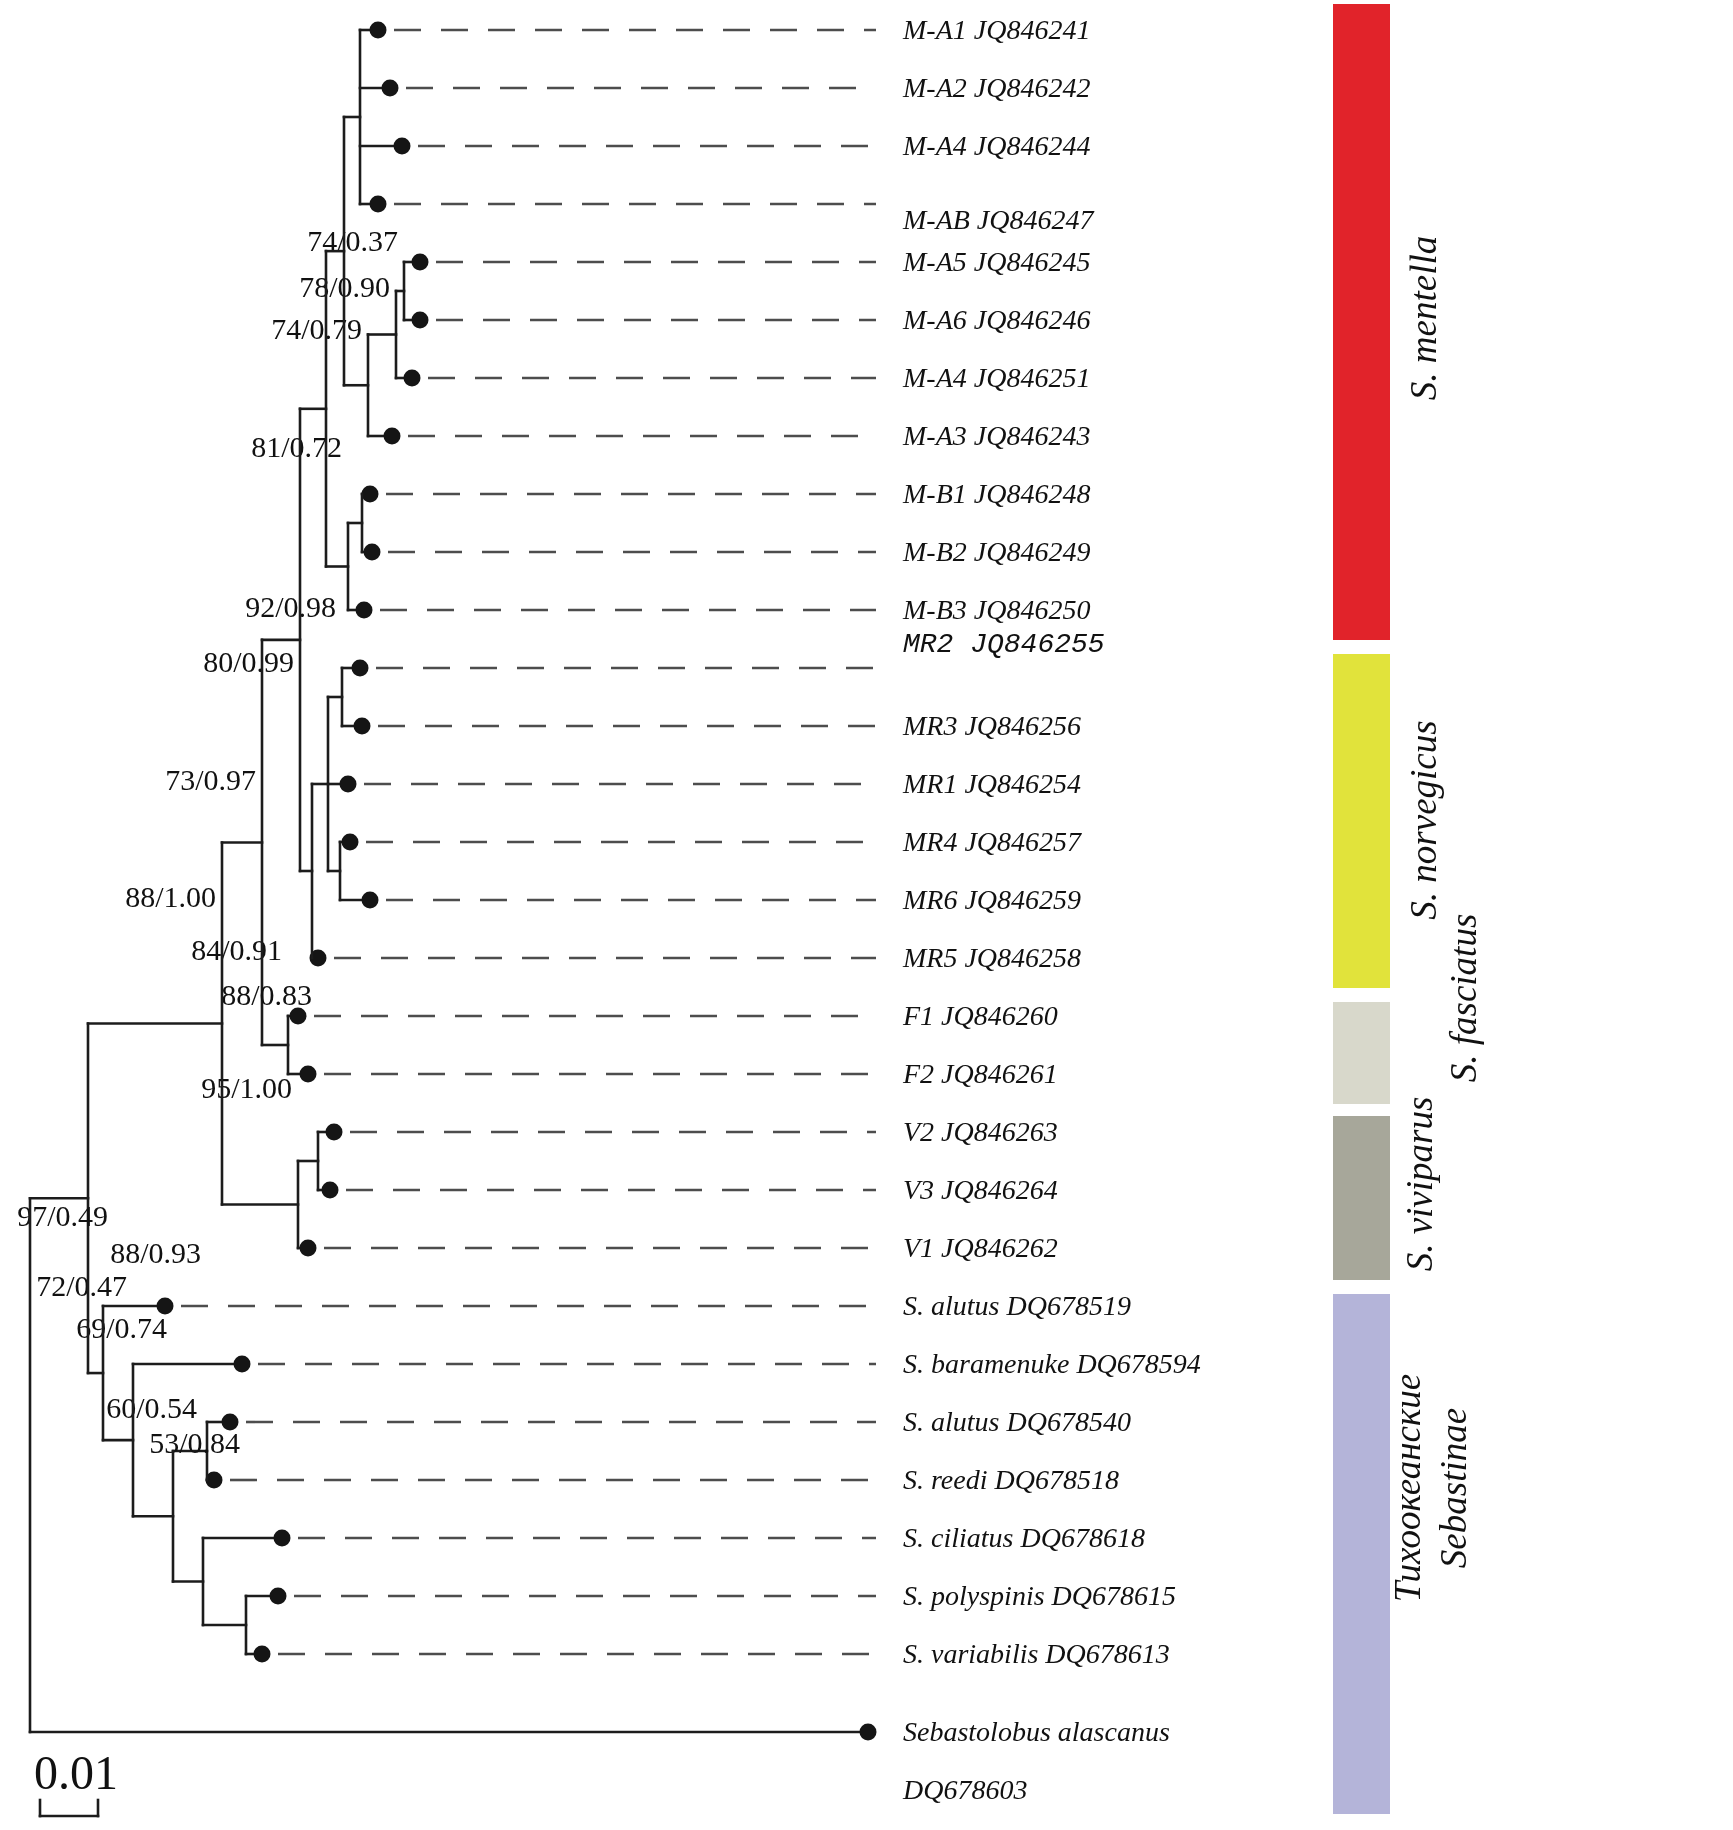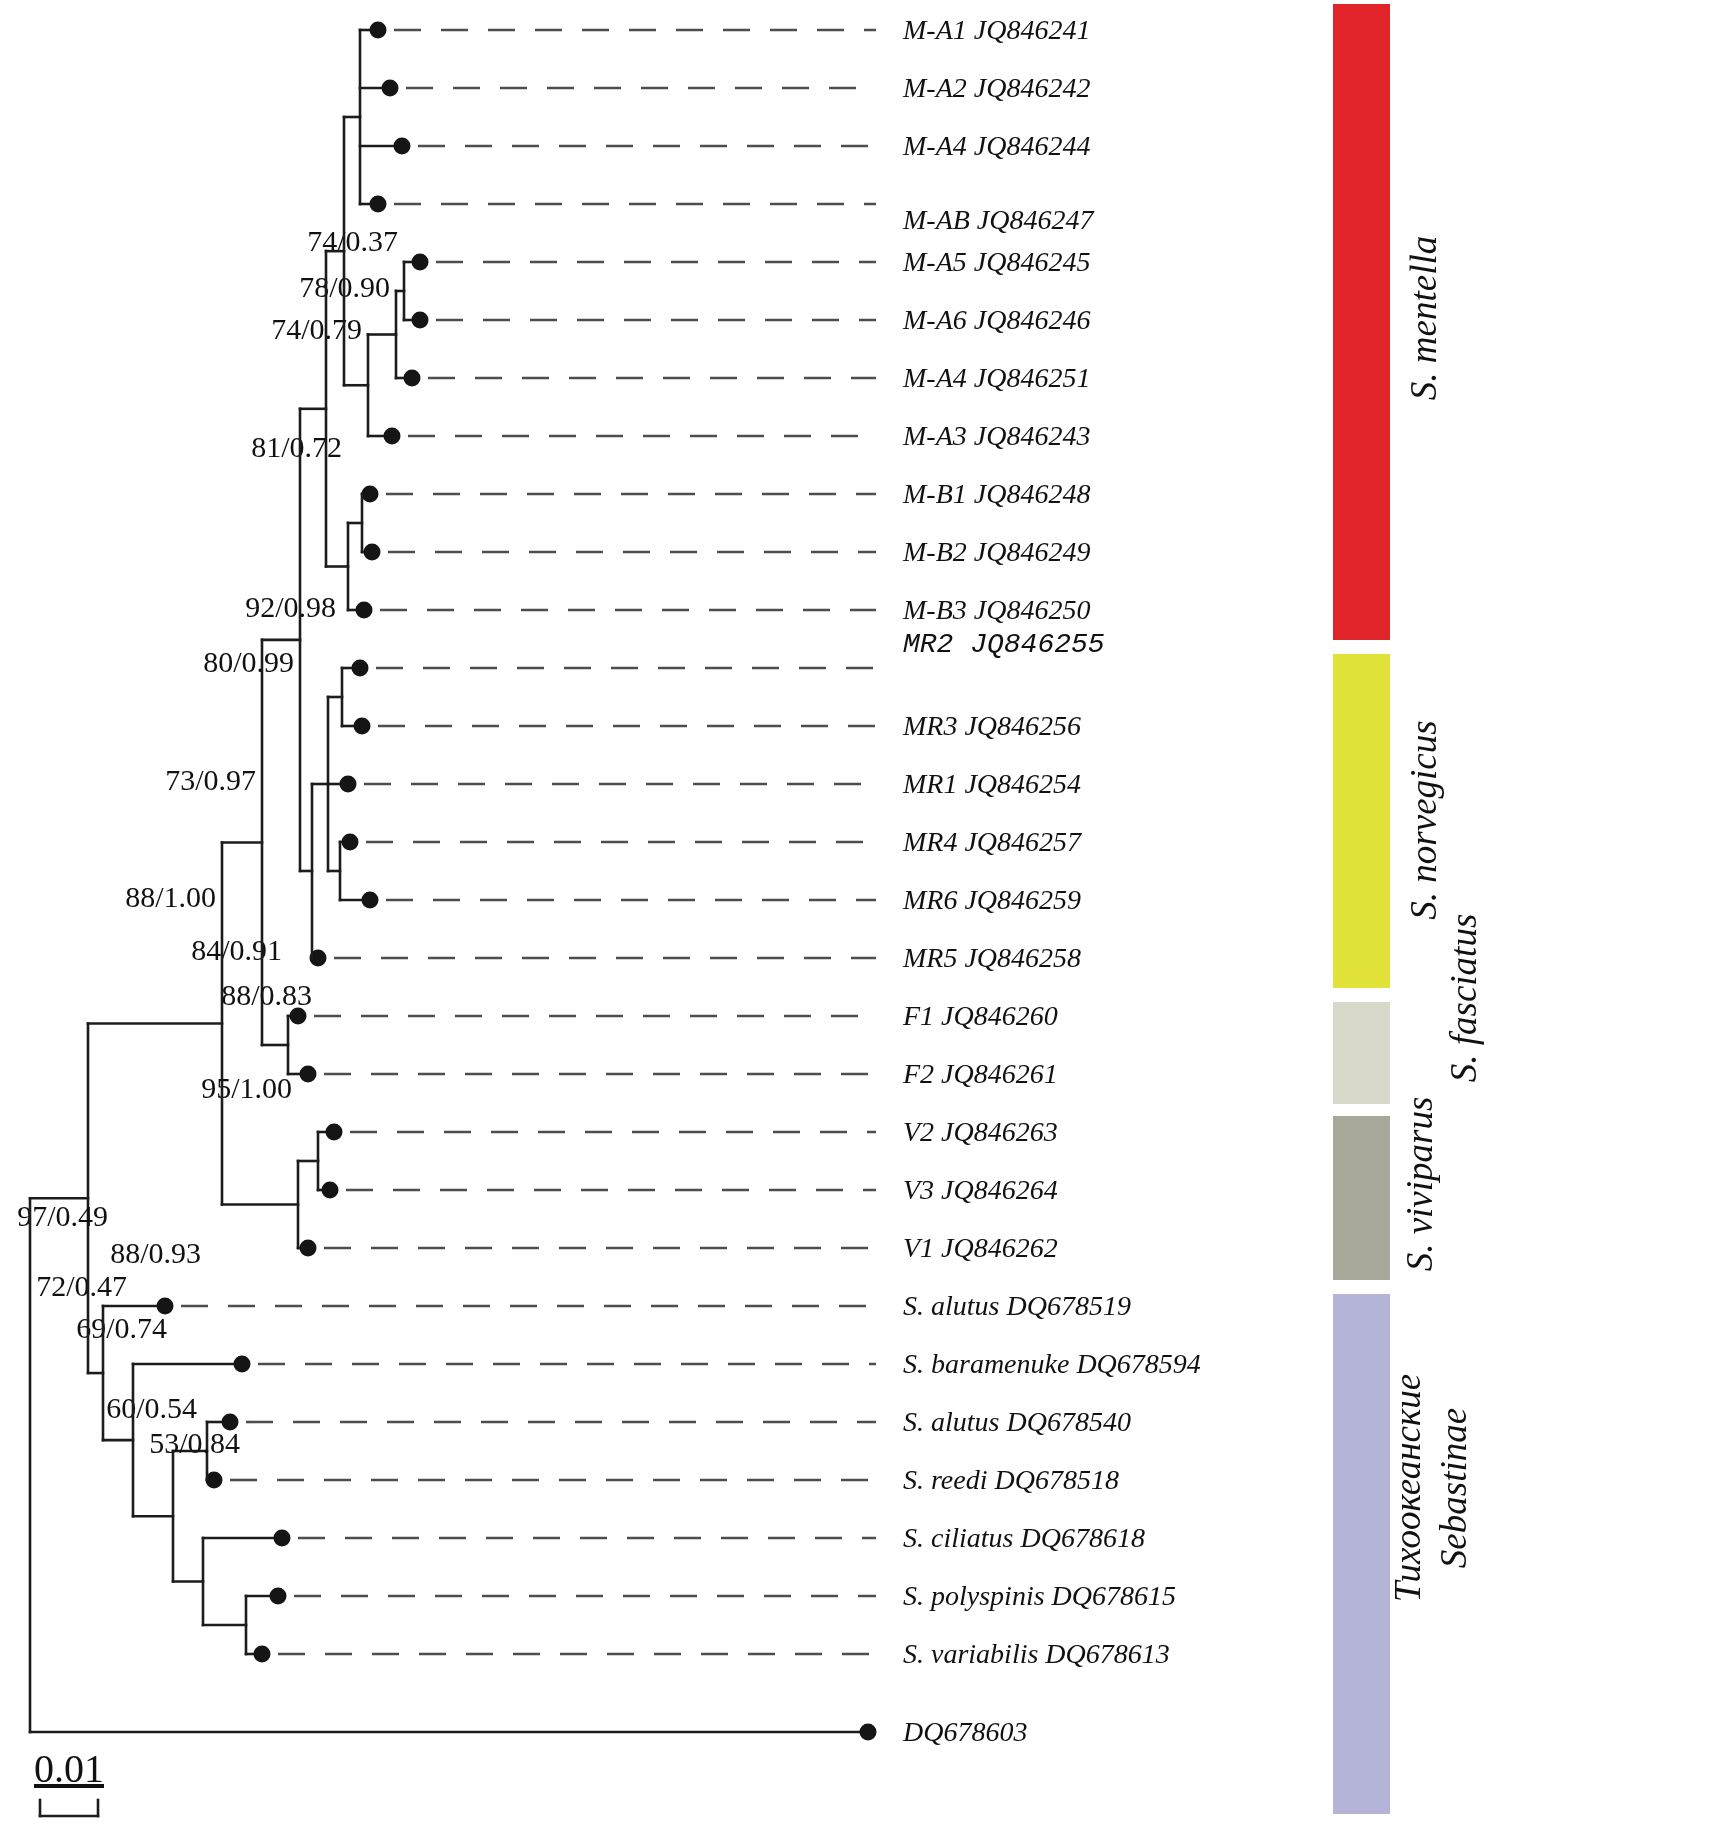--- a/index.html
+++ b/index.html
@@ -9,21 +9,21 @@
   .branch{stroke:#1c1c1c;stroke-width:2.6;stroke-linecap:square;fill:none;}
   .leader{stroke:#4d4d4d;stroke-width:2.6;stroke-dasharray:27 20;fill:none;}
   .dot{fill:#151515;}
   .support{font-family:"Liberation Serif",serif;font-size:30px;fill:#111;}
   .taxon{position:absolute;left:903px;font-style:italic;font-size:28px;line-height:58px;
          white-space:nowrap;color:#111;}
   .group-bar{position:absolute;left:1333px;width:57px;}
   .group-label{position:absolute;font-style:italic;font-size:37px;line-height:46px;
                text-align:center;white-space:nowrap;color:#111;
                transform:translate(-50%,-50%) rotate(-90deg);}
-  .scale-label{position:absolute;left:34px;top:1745px;font-size:40px;color:#111;text-decoration:underline;}
+  .scale-label{position:absolute;left:34px;top:1745px;font-size:48px;color:#111;}
 </style>
 </head>
 <body>
 
 <div class="figure">
   <svg id="tree-svg" width="1733" height="1830" viewBox="0 0 1733 1830">
       <line x1="360" y1="30" x2="378" y2="30" class="branch"></line>
       <circle cx="378" cy="30" r="8.5" class="dot"></circle>
       <line x1="394" y1="30" x2="876" y2="30" class="leader"></line>
       <line x1="360" y1="88" x2="390" y2="88" class="branch"></line>
@@ -266,20 +266,21 @@
       <div class="taxon" style="top: 1509px; font-style: italic;">
         <div>S. ciliatus DQ678618</div>
       </div>
       <div class="taxon" style="top: 1567px;">
         <div>S. polyspinis DQ678615</div>
       </div>
       <div class="taxon" style="top: 1625px;">
         <div>S. variabilis DQ678613</div>
       </div>
       <div class="taxon" style="top: 1703px;">
+        <div>Sebastolobus alascanus</div>
         <div>DQ678603</div>
       </div>
     </div>
   <div id="bars">
       <div class="group-bar" style="top: 4px; height: 636px; background: rgb(225, 35, 42);"></div>
       <div class="group-bar" style="top: 654px; height: 334px; background: rgb(225, 227, 59);"></div>
       <div class="group-bar" style="top: 1002px; height: 102px; background: rgb(216, 216, 203);"></div>
       <div class="group-bar" style="top: 1116px; height: 164px; background: rgb(167, 167, 154);"></div>
       <div class="group-bar" style="top: 1294px; height: 520px; background: rgb(180, 180, 217);"></div>
     </div>

